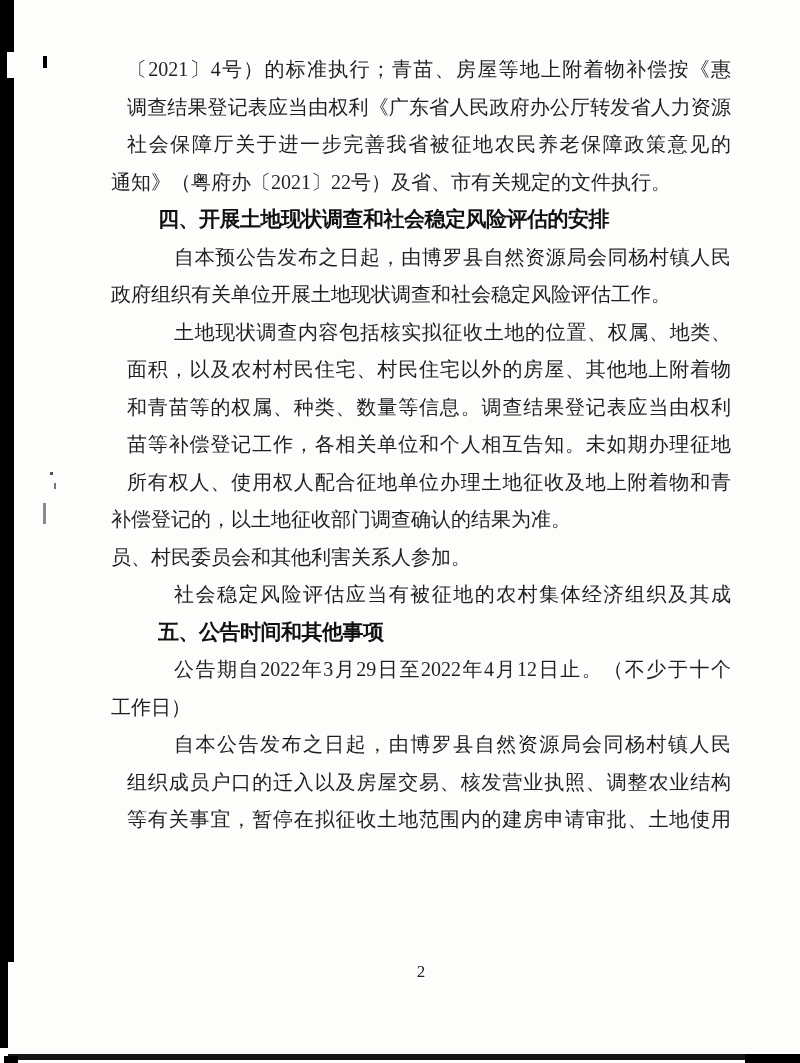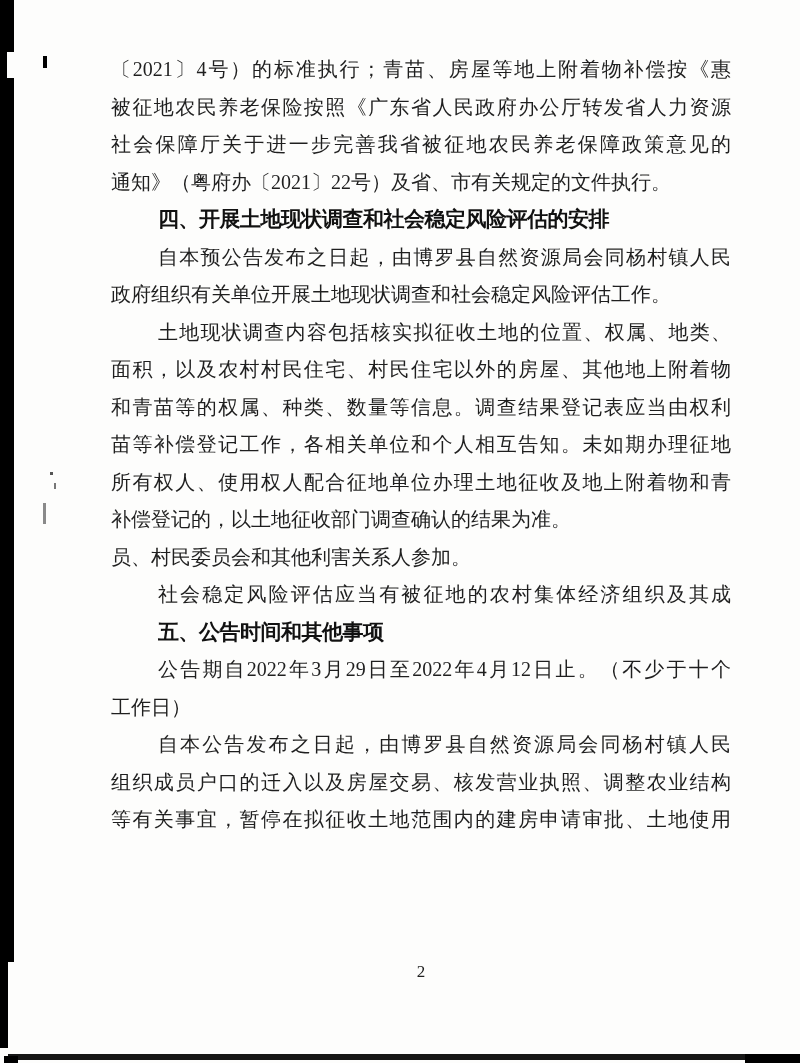--- a/index.html
+++ b/index.html
@@ -42,20 +42,21 @@
     line-height: 37.5px;
     font-size: 20px;
     color: #1f1f1f;
     overflow: hidden;
     text-align: left;
   }
   .line.fill {
     text-align: justify;
     text-align-last: justify;
     text-justify: inter-character;
+    margin-left: 16px;
   }
   .line.indent { padding-left: 47px; }
   .line.heading {
     font-family: Liberation Serif, serif;
     font-weight: 700;
     font-size: 21px;
     color: #111;
     letter-spacing: -0.5px;
   }
   .page-number {
@@ -80,21 +81,21 @@
   <div class="artifact edge-tick"></div>
   <div class="artifact speck-1"></div>
   <div class="artifact speck-2"></div>
   <div class="artifact speck-3"></div>
   <div class="artifact bottom-line"></div>
   <div class="artifact bottom-right-block"></div>
   <div class="artifact bottom-left-block"></div>
 
   <div class="text-block" id="text-block">
       <div class="line fill">〔2021〕4号）的标准执行；青苗、房屋等地上附着物补偿按《惠</div>
-      <div class="line fill">被征地农民养老保险按照《广东省人民政府办公厅转发省人力资源</div>
+      <div class="line fill">调查结果登记表应当由权利《广东省人民政府办公厅转发省人力资源</div>
       <div class="line fill">社会保障厅关于进一步完善我省被征地农民养老保障政策意见的</div>
       <div class="line">通知》（粤府办〔2021〕22号）及省、市有关规定的文件执行。</div>
       <div class="line heading indent">四、开展土地现状调查和社会稳定风险评估的安排</div>
       <div class="line indent fill">自本预公告发布之日起，由博罗县自然资源局会同杨村镇人民</div>
       <div class="line">政府组织有关单位开展土地现状调查和社会稳定风险评估工作。</div>
       <div class="line indent fill">土地现状调查内容包括核实拟征收土地的位置、权属、地类、</div>
       <div class="line fill">面积，以及农村村民住宅、村民住宅以外的房屋、其他地上附着物</div>
       <div class="line fill">和青苗等的权属、种类、数量等信息。调查结果登记表应当由权利</div>
       <div class="line fill">苗等补偿登记工作，各相关单位和个人相互告知。未如期办理征地</div>
       <div class="line fill">所有权人、使用权人配合征地单位办理土地征收及地上附着物和青</div>

